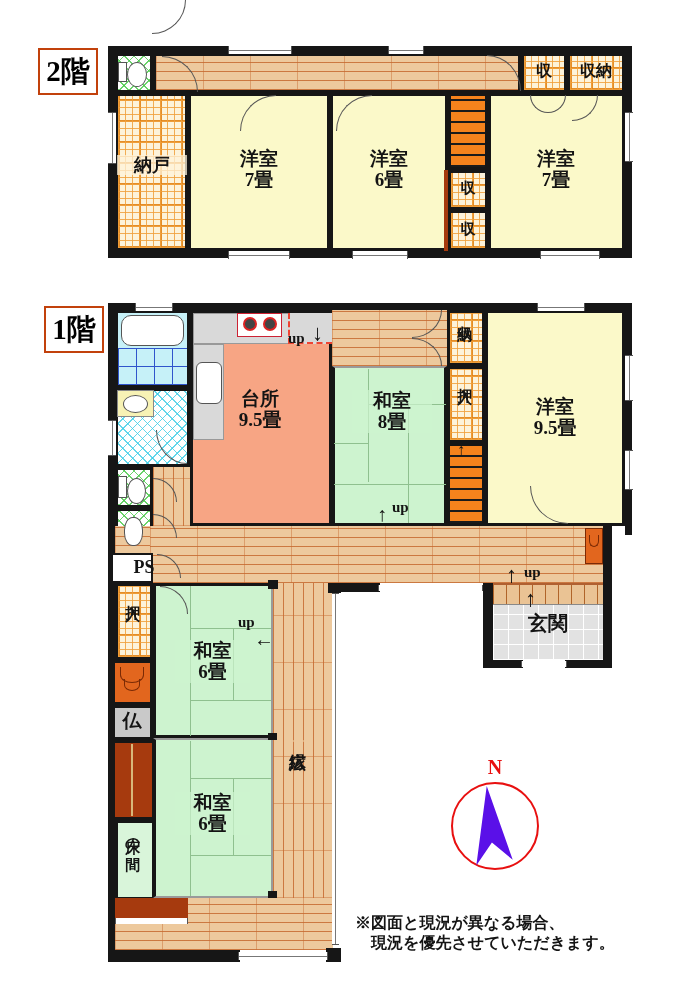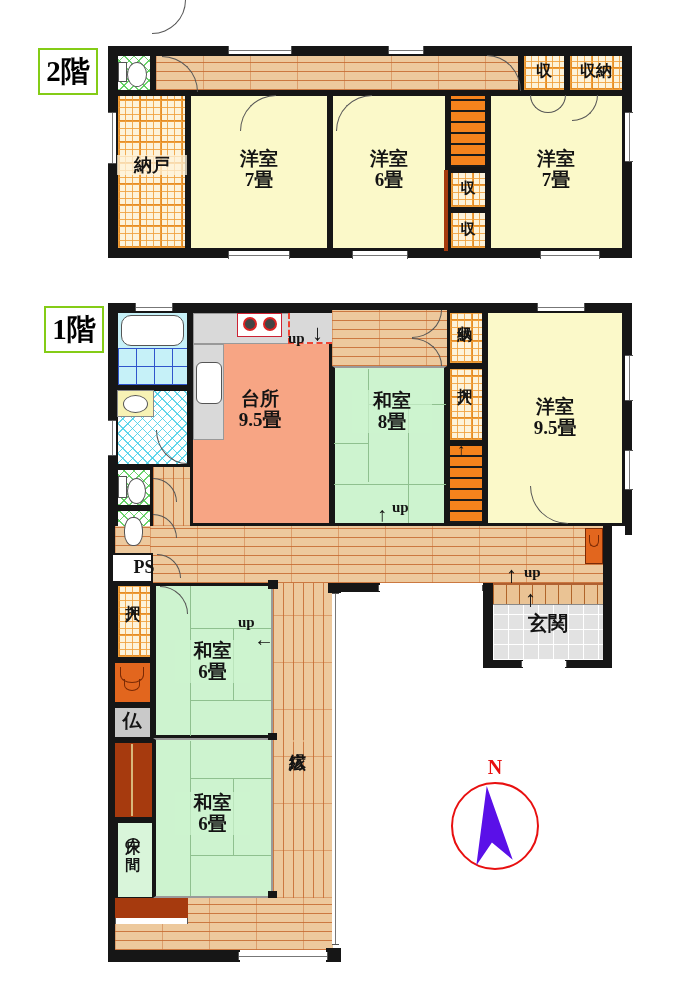--- a/index.html
+++ b/index.html
@@ -49,21 +49,21 @@
         border-top:1px solid #555;border-bottom:1px solid #555}
   .tl{position:absolute;background:#8fc08f;z-index:2}
   .arc{position:absolute;z-index:4;border:1.5px solid #555;background:transparent}
   .arc.tl{border-right:0;border-bottom:0;border-top-left-radius:100%}
   .arc.tr{border-left:0;border-bottom:0;border-top-right-radius:100%}
   .arc.bl{border-right:0;border-top:0;border-bottom-left-radius:100%}
   .arc.br{border-left:0;border-top:0;border-bottom-right-radius:100%}
   .fix{position:absolute;z-index:4;border:1.5px solid #555;background:#fff}
   .lbl{position:absolute;z-index:5;font-weight:700;color:#141414;line-height:1.12;text-align:center}
   .vlbl{writing-mode:vertical-rl;text-orientation:upright;letter-spacing:1px}
-  .floorbox{position:absolute;z-index:5;border:2px solid #84cc16;background:#fff;font-size:29px;font-weight:700;
+  .floorbox{position:absolute;z-index:5;border:2px solid #c2410c;background:#fff;font-size:29px;font-weight:700;
             display:flex;align-items:center;justify-content:center}
   .uarc{position:absolute;border:1.5px solid #7a2a05;border-top:0;border-radius:0 0 50% 50%}
   .up-txt{font-size:15px;font-weight:700}
   .arrow{position:absolute;z-index:5;font-weight:400;color:#111}
 </style>
 </head>
 <body>
 
 <div id="canvas">
 
@@ -276,14 +276,16 @@
   <div class="arc bl" style="left:156px;top:430px;width:31px;height:34px"></div>
   <div class="arc tr" style="left:153px;top:478px;width:24px;height:24px"></div>
   <div class="arc tr" style="left:153px;top:514px;width:24px;height:24px"></div>
   <div class="arc tr" style="left:157px;top:554px;width:24px;height:24px"></div>
   <div class="arc tr" style="left:160px;top:586px;width:28px;height:28px"></div>
 
   <div class="lbl" style="left:480px;top:756px;width:30px;font-size:20px;color:#e81010">N</div>
   <div class="norm" style="left:451px;top:782px;width:88px;height:88px;border:2.5px solid #e81010;border-radius:50%;z-index:4"></div>
   <div class="norm" style="left:468px;top:786px;width:52px;height:82px;background:#5a10e8;clip-path:polygon(36% 0,86% 90%,46% 69%,16% 97%);z-index:5"></div>
 
+  <div class="lbl" style="left:355px;top:914px;width:310px;font-size:16px;text-align:left">※図面と現況が異なる場合、</div>
+  <div class="lbl" style="left:371px;top:934px;width:300px;font-size:16px;text-align:left">現況を優先させていただきます。</div>
 
 </div>
 
 </body></html>

